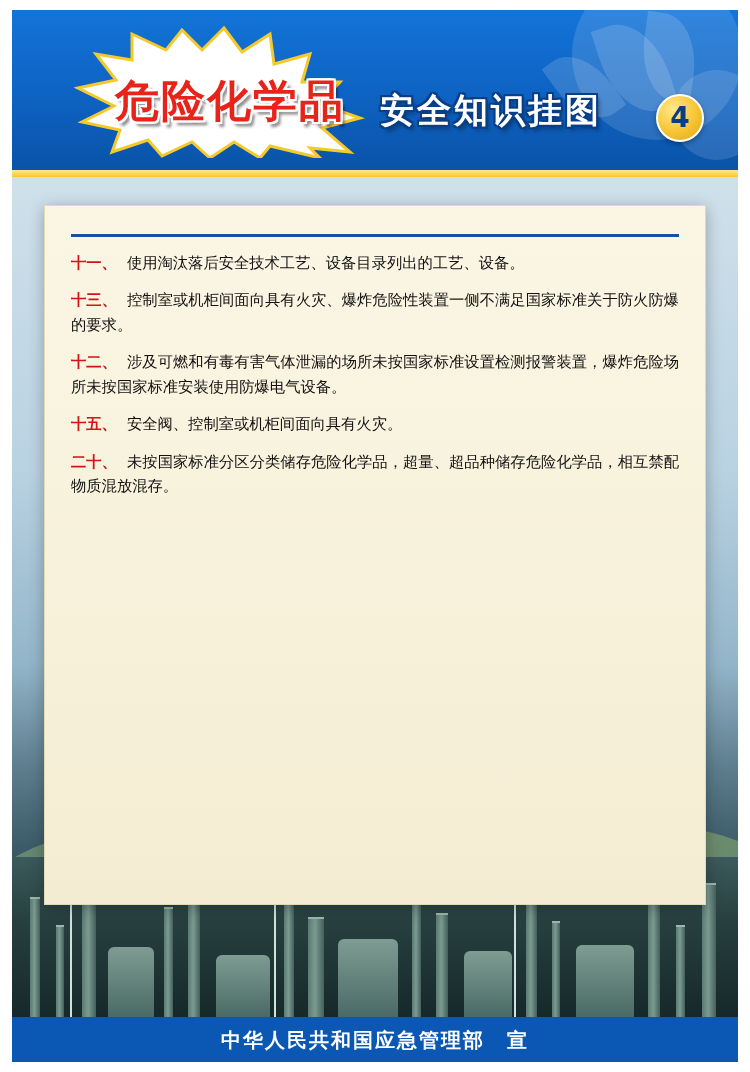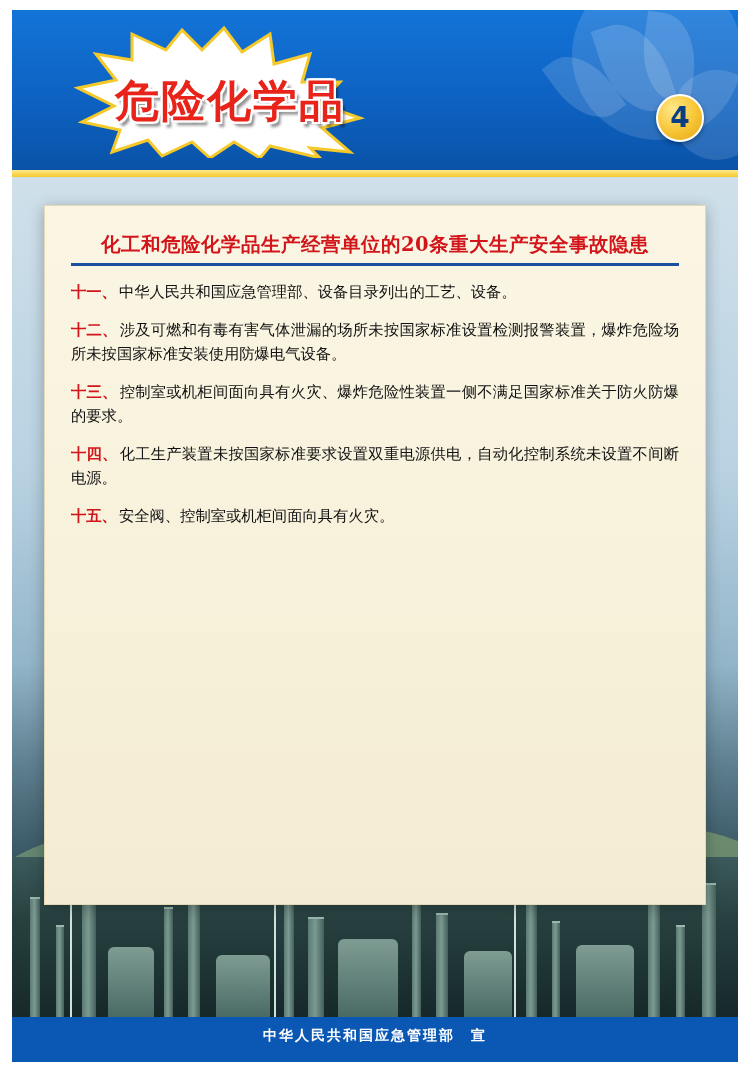--- a/index.html
+++ b/index.html
@@ -197,38 +197,38 @@
     font-size: 15.3px;
     line-height: 1.62;
     color: #111111;
     text-align: justify;
     text-justify: inter-ideograph;
   }
   .item .num {
     color: #d2151a;
     font-weight: bold;
     font-family: "DejaVu Serif", "Liberation Serif", serif;
-    margin-right: 2px;
+    margin-right: 10px;
   }
 
   
   #footer {
     position: absolute;
     left: 12px; top: 1017px;
     width: 726px; height: 45px;
     background: #0a58b4;
   }
   #footer-text {
     position: absolute;
     left: 0; right: 0; top: 10px;
     text-align: center;
     color: #ffffff;
     font-family: "DejaVu Sans", "Liberation Sans", sans-serif;
     font-weight: bold;
-    font-size: 14px;
+    font-size: 20px;
     letter-spacing: 2px;
   }
 
   
   .gutter {
     position: absolute; top: 0; bottom: 0; width: 12px; background: #ffffff;
   }
   .gutter.l { left: 0; } .gutter.r { right: 0; }
   .gutter-h { position: absolute; left: 0; right: 0; height: 10px; background:#ffffff; }
   .gutter-h.t { top: 0; } .gutter-h.b { bottom: 0; }
@@ -247,20 +247,21 @@
     <div class="leaf" style="left:630px; top:4px; width:54px; height:86px; transform:rotate(8deg);"></div>
     <div class="leaf" style="left:548px; top:38px; width:48px; height:78px; transform:rotate(-36deg);"></div>
 
     <div id="burst">
       <svg width="300" height="132" viewBox="0 0 300 132">
         <polygon points="150,2 168,26 196,8 200,38 236,28 228,56 266,56 246,78 286,92 248,102 276,126 236,122 246,132 196,120 186,132 160,116 136,132 118,116 88,130 74,114 38,126 46,104 8,96 40,80 4,62 42,54 22,28 58,34 58,8 92,24 108,4 128,24" fill="#ffffff" stroke="#f5c92a" stroke-width="3"></polygon>
       </svg>
     </div>
 
     <div id="main-title">危险化学品</div>
+    <div id="sub-title">安全知识挂图</div>
     <div id="issue-badge">4</div>
   </div>
 
   <div id="header-rule"></div>
 
   <div id="photo">
     <div class="hill" style="left:-40px; top:650px; width:340px; height:90px;"></div>
     <div class="hill" style="left:230px; top:662px; width:300px; height:72px; background:#5f8266;"></div>
     <div class="hill" style="left:470px; top:648px; width:330px; height:96px; background:#73936f;"></div>
     <div id="water"></div>
@@ -285,29 +286,28 @@
       <div class="stack" style="left:636px; width:12px; height:122px;"></div>
       <div class="stack" style="left:664px; width:9px;  height:92px;"></div>
       <div class="stack" style="left:690px; width:14px; height:134px;"></div>
       <div class="lightpole" style="left:58px;  height:150px;"></div>
       <div class="lightpole" style="left:262px; height:150px;"></div>
       <div class="lightpole" style="left:502px; height:150px;"></div>
     </div>
   </div>
 
   <div id="card">
-    <div id="card-title">化工和危险化学品生产经营单位的20条重大生产安全事故隐患</div>
     <div id="title-underline"></div>
 
     <div id="items">
-      <p class="item"><span class="num">十一、</span><span>中华人民共和国应急管理部、设备目录列出的工艺、设备。</span></p>
+      <p class="item"><span class="num">十一、</span><span>使用淘汰落后安全技术工艺、设备目录列出的工艺、设备。</span></p>
+      <p class="item"><span class="num">十三、</span><span>控制室或机柜间面向具有火灾、爆炸危险性装置一侧不满足国家标准关于防火防爆的要求。</span></p>
       <p class="item"><span class="num">十二、</span><span>涉及可燃和有毒有害气体泄漏的场所未按国家标准设置检测报警装置，爆炸危险场所未按国家标准安装使用防爆电气设备。</span></p>
-      <p class="item"><span class="num">十三、</span><span>控制室或机柜间面向具有火灾、爆炸危险性装置一侧不满足国家标准关于防火防爆的要求。</span></p>
-      <p class="item"><span class="num">十四、</span><span>化工生产装置未按国家标准要求设置双重电源供电，自动化控制系统未设置不间断电源。</span></p>
       <p class="item"><span class="num">十五、</span><span>安全阀、控制室或机柜间面向具有火灾。</span></p>
+      <p class="item"><span class="num">二十、</span><span>未按国家标准分区分类储存危险化学品，超量、超品种储存危险化学品，相互禁配物质混放混存。</span></p>
     </div>
   </div>
 
   <div id="footer">
     <div id="footer-text">中华人民共和国应急管理部　宣</div>
   </div>
 
   <div class="gutter l"></div>
   <div class="gutter r"></div>
   <div class="gutter-h t"></div>

